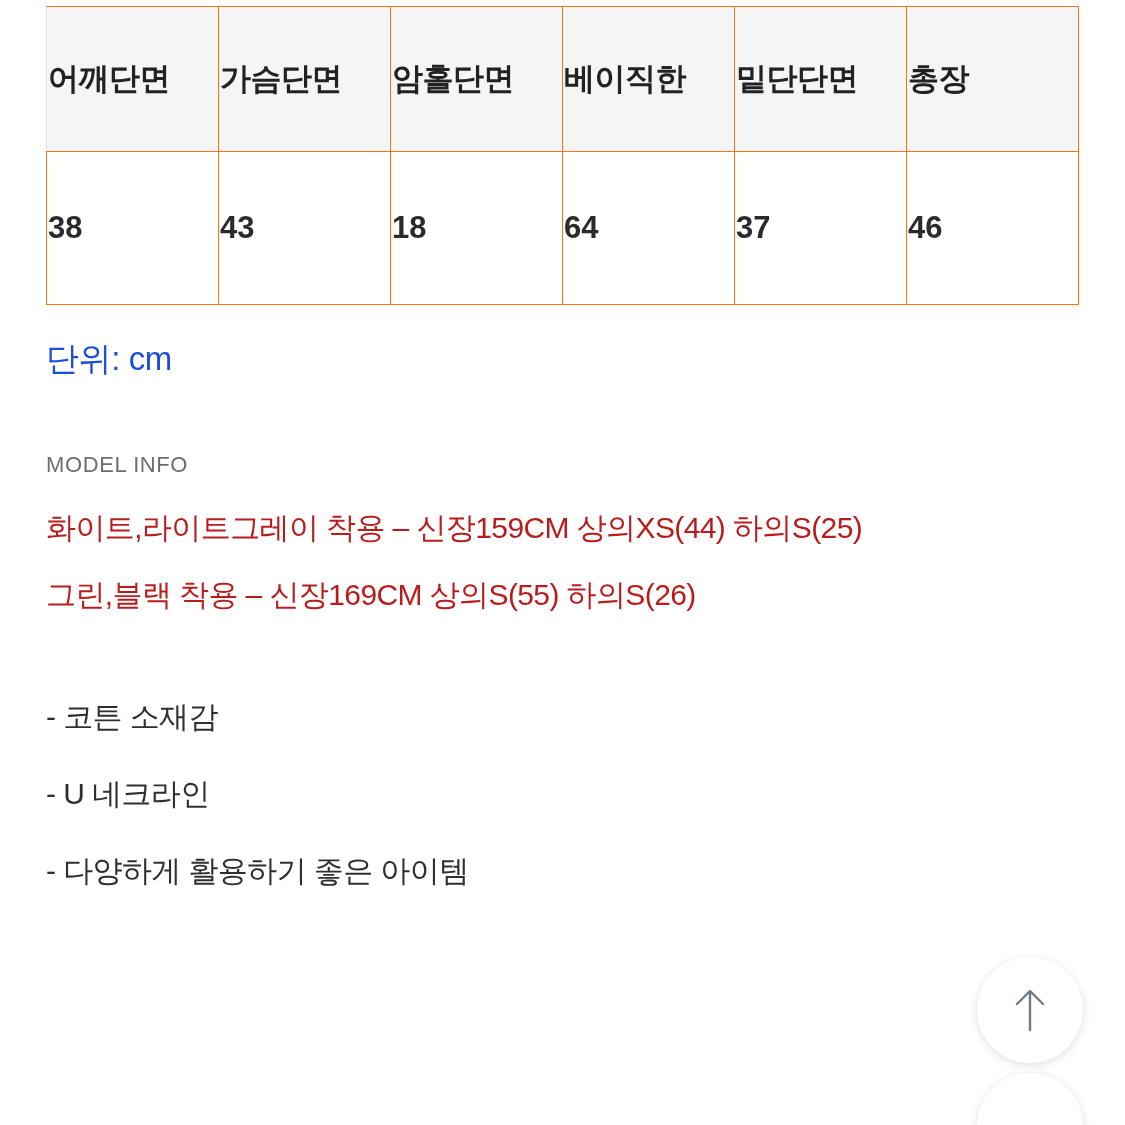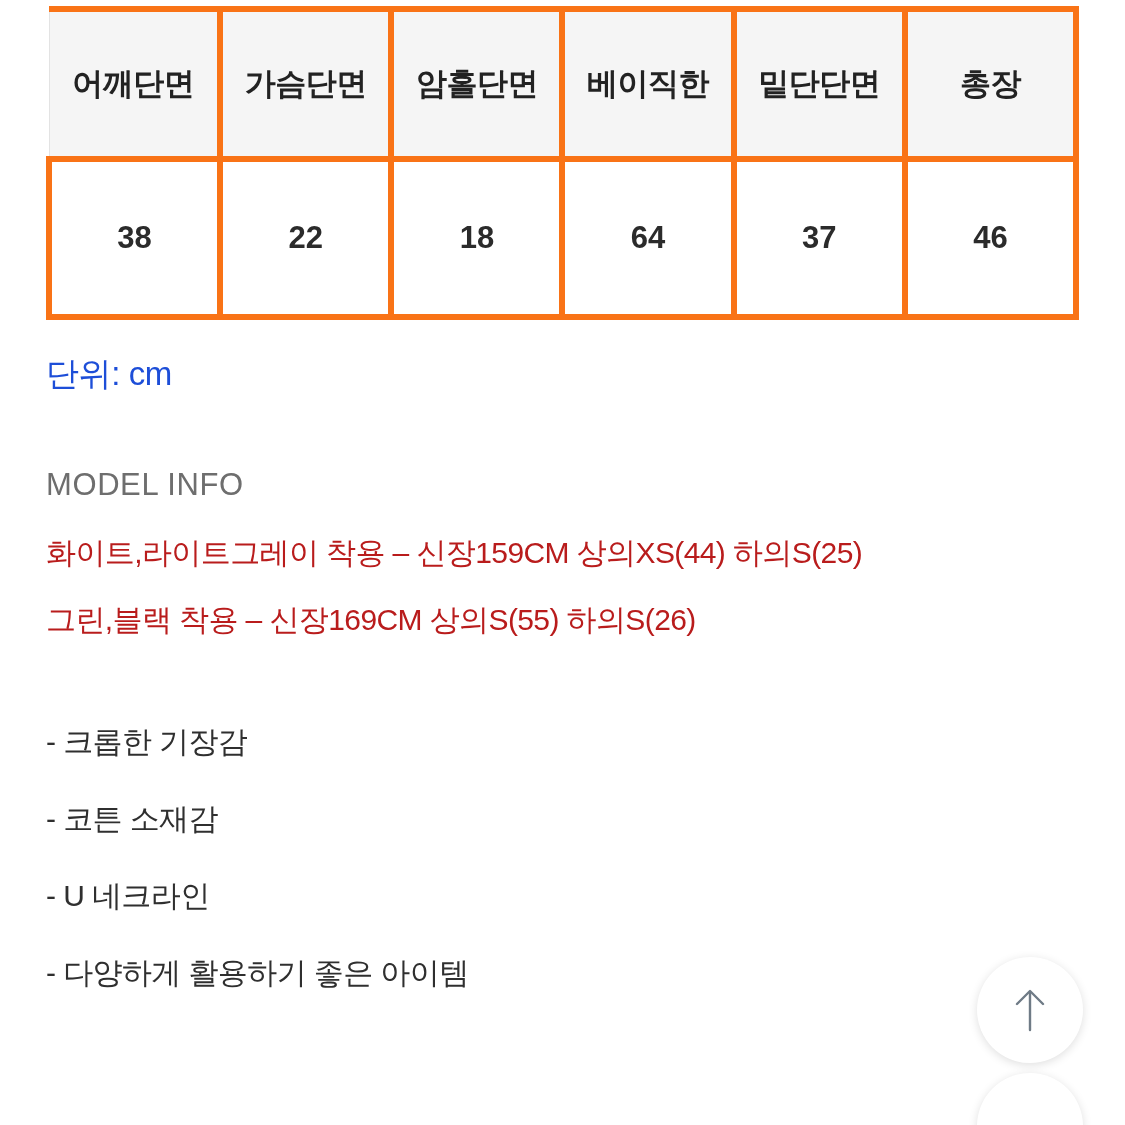--- a/index.html
+++ b/index.html
@@ -25,22 +25,22 @@
 
   
   .size-table {
     width: 1033px;
     border-collapse: collapse;
     table-layout: fixed;
     margin-top: 6px;
   }
   .size-table th,
   .size-table td {
-    border: 6px solid #f97316;
-    text-align: center;
+    border: 1px solid #f97316;
+    text-align: left;
     vertical-align: middle;
   }
   .size-table th {
     background: #f5f5f5;
     height: 142px;
     font-size: 31px;
     font-weight: bold;
     color: #222222;
     letter-spacing: -0.5px;
   }
@@ -57,21 +57,21 @@
     font-size: 33px;
     color: #1d4ed8;
     letter-spacing: -0.4px;
   }
 
   
   .section {
     margin-top: 70px;
   }
   .section-title {
-    font-size: 31px;
+    font-size: 22px;
     color: #6e6e6e;
     letter-spacing: 0.6px;
     margin-bottom: 30px;
   }
   .section-line {
     font-size: 30px;
     color: #b91c1c;
     letter-spacing: -0.6px;
     margin-bottom: 26px;
     line-height: 1.35;
@@ -122,39 +122,38 @@
         <th>가슴단면</th>
         <th>암홀단면</th>
         <th>베이직한</th>
         <th>밑단단면</th>
         <th>총장</th>
       </tr>
     </thead>
     <tbody>
       <tr>
         <td>38</td>
-        <td>22</td>
+        <td>43</td>
         <td>18</td>
         <td>64</td>
         <td>37</td>
         <td>46</td>
       </tr>
     </tbody>
   </table>
 
   <div class="unit-note">단위: cm</div>
 
   <div class="section">
     <div class="section-title">MODEL INFO</div>
     <div class="section-line">화이트,라이트그레이 착용 – 신장159CM 상의XS(44) 하의S(25)</div>
     <div class="section-line">그린,블랙 착용 – 신장169CM 상의S(55) 하의S(26)</div>
   </div>
 
   <div class="desc-section">
-    <div class="desc-line">- 크롭한 기장감</div>
     <div class="desc-line">- 코튼 소재감</div>
     <div class="desc-line">- U 네크라인</div>
     <div class="desc-line">- 다양하게 활용하기 좋은 아이템</div>
   </div>
 
   <div class="fab fab-top">
     <span>
       <svg width="40" height="46" viewBox="0 0 40 46" fill="none" xmlns="http://www.w3.org/2000/svg">
         <path d="M20 43 L20 5" stroke="#6f7b86" stroke-width="2.4" stroke-linecap="round"></path>
         <path d="M7 17 L20 4 L33 17" stroke="#6f7b86" stroke-width="2.4" stroke-linecap="round" stroke-linejoin="round" fill="none"></path>

